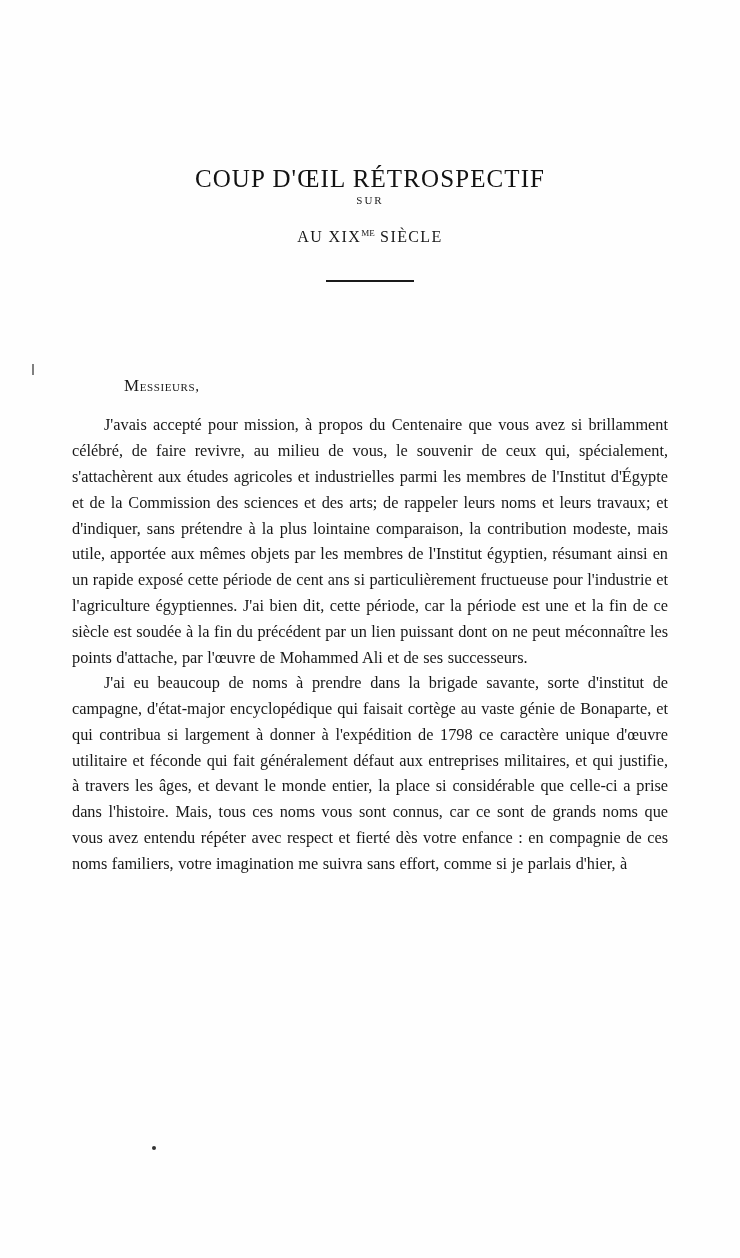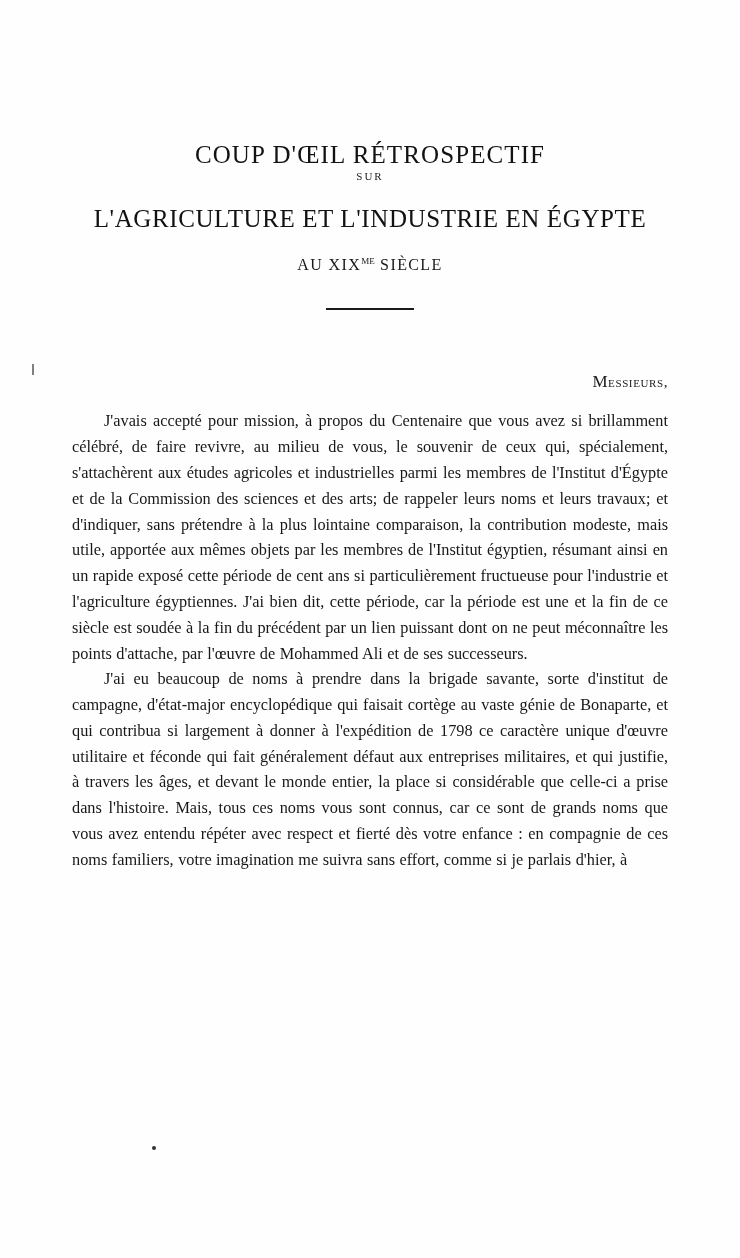--- a/index.html
+++ b/index.html
@@ -19,21 +19,21 @@
     width: 740px;
     height: 1258px;
     position: relative;
     box-sizing: border-box;
     background: #fefefe;
   }
   .content {
     position: absolute;
     left: 72px;
     right: 72px;
-    top: 140px;
+    top: 164px;
   }
 
   
   .title-main {
     text-align: center;
     font-size: 25px;
     letter-spacing: 1.1px;
     font-variant: small-caps;
     text-transform: uppercase;
     color: #121212;
@@ -72,26 +72,25 @@
   }
   .rule {
     width: 88px;
     height: 2px;
     background: #1a1a1a;
     margin: 34px auto 0 auto;
   }
 
   
   .salutation {
-    margin-top: 62px;
+    margin-top: 94px;
     margin-left: 52px;
     font-size: 15px;
     letter-spacing: 0.6px;
     font-variant: small-caps;
-    text-align: right;
   }
   .salutation .cap {
     font-size: 17px;
   }
   p.body {
     font-size: 16.3px;
     line-height: 25.8px;
     text-align: justify;
     margin: 0;
     text-indent: 32px;
@@ -126,21 +125,20 @@
 <div class="page">
 
   <div class="tick-left"></div>
 
   <div class="content">
 
     <h1 class="title-main">Coup d'œil rétrospectif</h1>
 
     <div class="title-sur">sur</div>
 
-    <div class="title-sub">L'Agriculture et l'Industrie en Égypte</div>
 
     <div class="title-third"><span>Au XIX</span><sup>me</sup><span> Siècle</span></div>
 
     <div class="rule"></div>
 
     <div class="salutation"><span class="cap">M</span><span>essieurs,</span></div>
 
     <p class="body first">J'avais accepté pour mission, à propos du Centenaire que vous avez si brillamment célébré, de faire revivre, au milieu de vous, le souvenir de ceux qui, spécialement, s'attachèrent aux études agricoles et industrielles parmi les membres de l'Institut d'Égypte et de la Commission des sciences et des arts; de rappeler leurs noms et leurs travaux; et d'indiquer, sans prétendre à la plus lointaine comparaison, la contribution modeste, mais utile, apportée aux mêmes objets par les membres de l'Institut égyptien, résumant ainsi en un rapide exposé cette période de cent ans si particulièrement fructueuse pour l'industrie et l'agriculture égyptiennes. J'ai bien dit, cette période, car la période est une et la fin de ce siècle est soudée à la fin du précédent par un lien puissant dont on ne peut méconnaître les points d'attache, par l'œuvre de Mohammed Ali et de ses successeurs.</p>
     <p class="body">J'ai eu beaucoup de noms à prendre dans la brigade savante, sorte d'institut de campagne, d'état-major encyclopédique qui faisait cortège au vaste génie de Bonaparte, et qui contribua si largement à donner à l'expédition de 1798 ce caractère unique d'œuvre utilitaire et féconde qui fait généralement défaut aux entreprises militaires, et qui justifie, à travers les âges, et devant le monde entier, la place si considérable que celle-ci a prise dans l'histoire. Mais, tous ces noms vous sont connus, car ce sont de grands noms que vous avez entendu répéter avec respect et fierté dès votre enfance : en compagnie de ces noms familiers, votre imagination me suivra sans effort, comme si je parlais d'hier, à</p>
 

